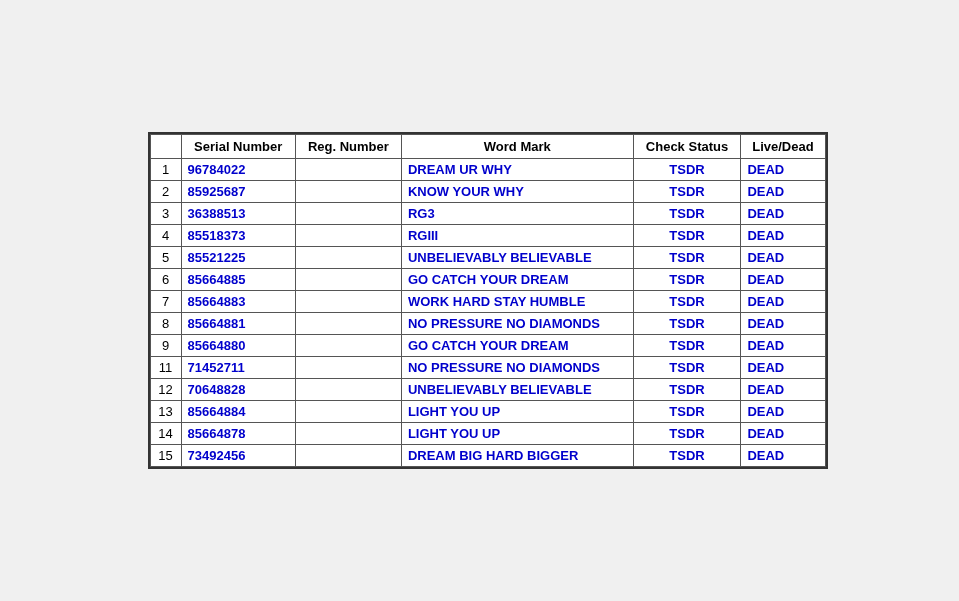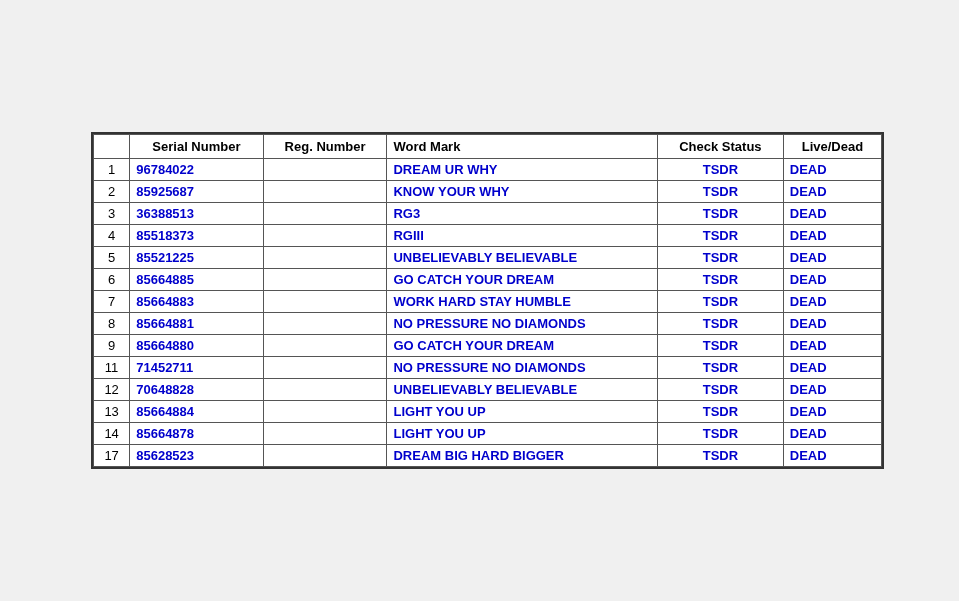--- a/index.html
+++ b/index.html
@@ -14,41 +14,41 @@
       justify-content: center;
       align-items: center;
       min-height: 601px;
       width: 959px;
       font-family: Arial, sans-serif;
     }
 
     .table-container {
       background: #fdba74;
       border: 2px solid #333;
-      width: 793px;
+      width: 680px;
       margin-left: 16px;
     }
 
     table {
       width: 100%;
       border-collapse: collapse;
     }
 
     thead tr th {
       background: #ffffff;
       border: 1px solid #555;
       padding: 4px 6px;
       font-weight: bold;
       font-size: 13px;
       color: #000000;
       text-align: center;
     }
 
     thead tr th.word-mark-col {
-      text-align: left;
+      text-align: center;
     }
 
     tbody tr td {
       border: 1px solid #555;
       padding: 3px 6px;
       font-size: 13px;
     }
 
     .row-num {
       text-align: center;
@@ -203,22 +203,22 @@
         </tr>
         <tr>
           <td class="row-num">14</td>
           <td class="serial-num">85664878</td>
           <td class="reg-num"></td>
           <td class="word-mark">LIGHT YOU UP</td>
           <td class="check-status">TSDR</td>
           <td class="live-dead">DEAD</td>
         </tr>
         <tr>
-          <td class="row-num">17</td>
-          <td class="serial-num">85628523</td>
+          <td class="row-num">15</td>
+          <td class="serial-num">73492456</td>
           <td class="reg-num"></td>
           <td class="word-mark">DREAM BIG HARD BIGGER</td>
           <td class="check-status">TSDR</td>
           <td class="live-dead">DEAD</td>
         </tr>
       </tbody>
   </table>
 </div>
 
 </body></html>

